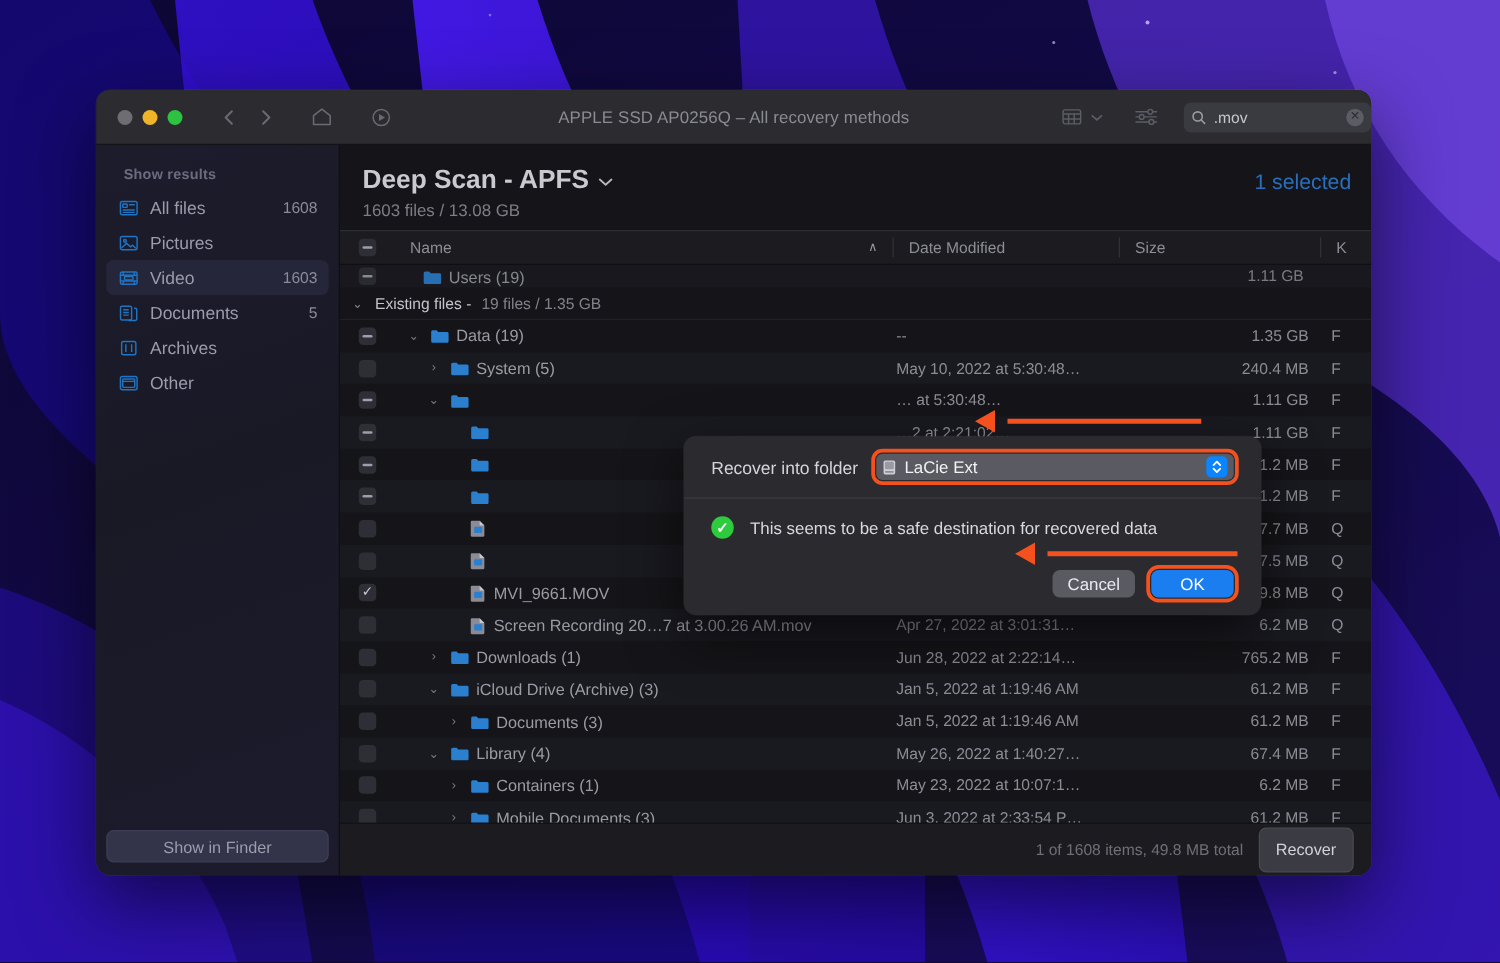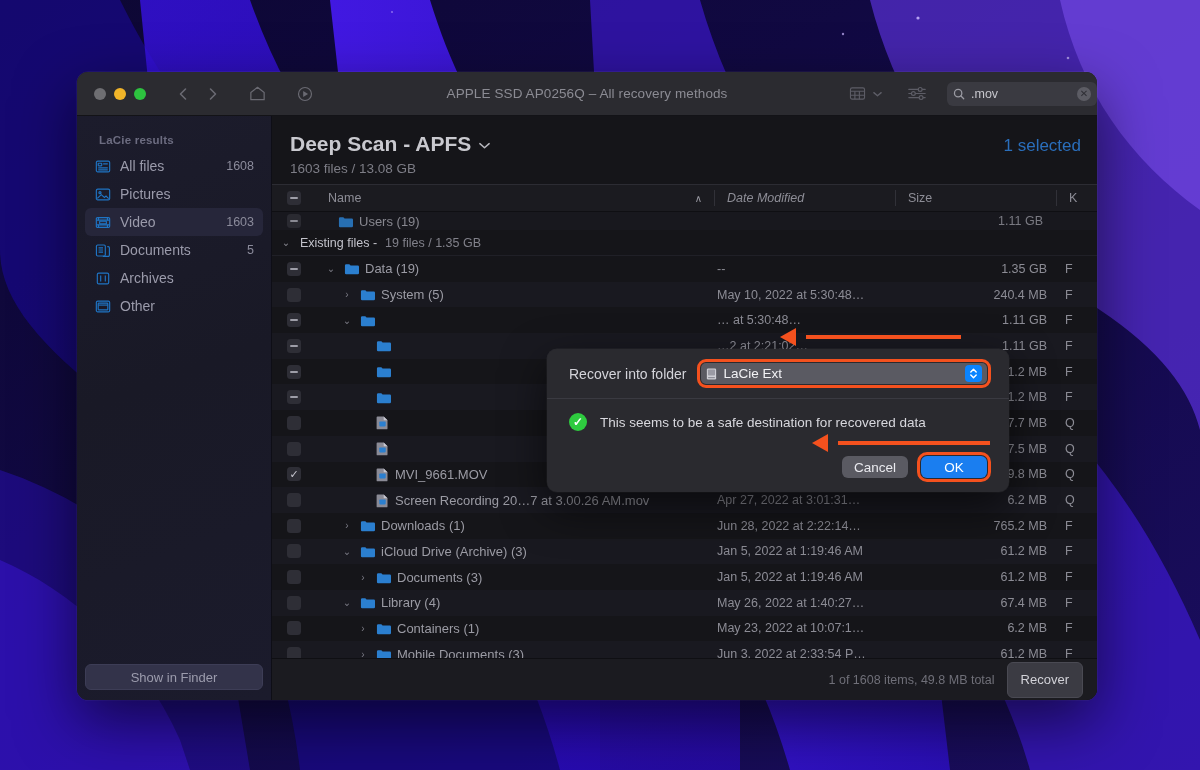--- a/index.html
+++ b/index.html
@@ -133,21 +133,21 @@
     height: 28px; display:flex; align-items:center;
     background: #1b1b20;
     border-top: 0.5px solid #2c2c33;
     border-bottom: 0.5px solid #0f0f13;
     font-size: 12.5px; color:#8d8d96;
   }
   .th-check { width: 44px; display:flex; align-items:center; justify-content:center; }
   .th-name { flex: 1; padding-left: 12px; display:flex; align-items:center; }
   .th-name .sort { margin-left:auto; margin-right: 12px; color:#9a9aa3; font-size:10px; }
   .th-sep { width:0; border-left: 0.5px solid #313138; height: 16px; }
-  .th-date { width: 180px; padding-left: 12px; font-style: italic; }
+  .th-date { width: 180px; padding-left: 12px; }
   .th-size { width: 160px; padding-left: 12px; }
   .th-kind { width: 40px; padding-left: 12px; }
 
   .rows { flex:1; overflow:hidden; position:relative; }
 
   .row {
     height: 25.7px; display:flex; align-items:center;
     font-size: 13px; color:#9b9ba4;
   }
   .row.alt { background: #191920; }
@@ -351,21 +351,21 @@
         </span>
         <span class="s-val">.mov</span>
         <span class="s-clear">✕</span>
       </div>
     </div>
   </div>
 
   <div class="body-split">
 
     <div class="sidebar">
-      <div class="sb-title">LaCie results</div>
+      <div class="sb-title">Show results</div>
 
       <div class="sb-item">
         <span class="sb-ico">
           <svg width="16" height="15" viewBox="0 0 18 16" fill="none" stroke="currentColor" stroke-width="1.3">
               <rect x="1.5" y="2" width="15" height="12" rx="1.6"></rect>
               <rect x="3.6" y="4.3" width="4" height="3" rx=".6"></rect>
               <line x1="9.2" y1="5" x2="14.4" y2="5"></line>
               <line x1="3.6" y1="9.6" x2="14.4" y2="9.6"></line>
               <line x1="3.6" y1="11.8" x2="14.4" y2="11.8"></line>
             </svg>

